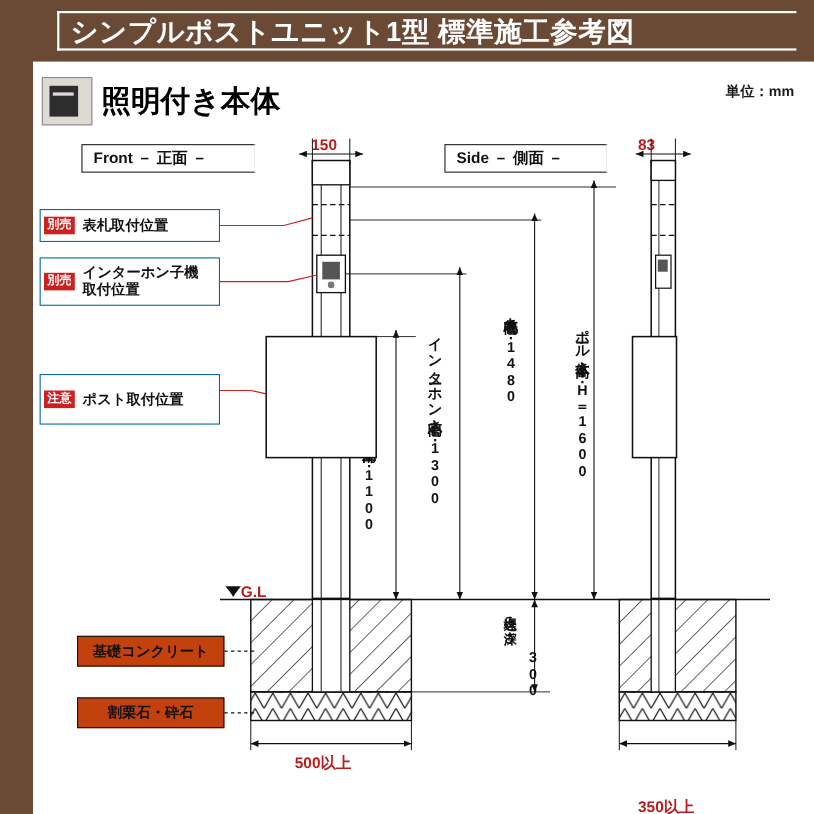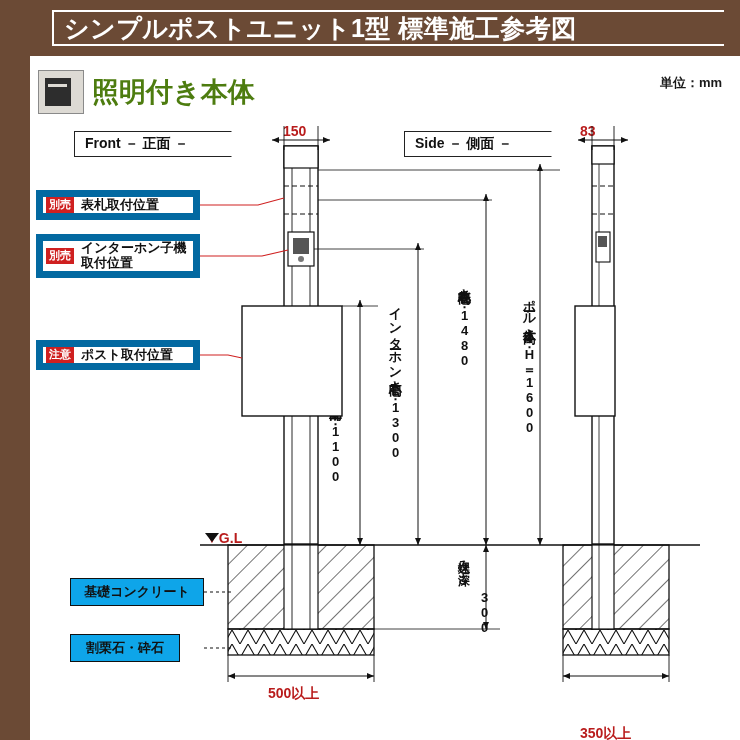--- a/index.html
+++ b/index.html
@@ -69,21 +69,21 @@
     position: absolute;
     left: 9px; top: 13px;
     width: 19px; height: 3px;
     background: #dddad4;
   }
   .subtitle {
     position: absolute;
     left: 92px; top: 74px;
     font-size: 27px;
     font-weight: bold;
-    color: #4d7c0f;
+    color: #000000;
   }
   .unit-note {
     position: absolute;
     right: 18px; top: 74px;
     font-size: 13px;
     font-weight: bold;
     color: #1a1a1a;
   }
   
   .banner {
@@ -118,21 +118,21 @@
     border-bottom: 13px solid transparent;
     border-left: 14px solid #222;
     z-index: -1;
   }
   .banner-front { left: 74px; top: 131px; width: 158px; }
   .banner-side  { left: 404px; top: 131px; width: 148px; padding-left: 36px; }
 
   
   .callout {
     position: absolute;
-    border: 7px solid #0369a1;
+    border: 1px solid #0369a1;
     background: #fff;
     box-sizing: border-box;
     display: flex;
     align-items: center;
   }
   .callout .tag {
     background: #cf2020;
     color: #fff;
     font-size: 11px;
     font-weight: bold;
@@ -144,38 +144,38 @@
   .callout .label {
     font-size: 13px;
     font-weight: bold;
     color: #111;
     padding-left: 4px;
     line-height: 1.15;
     white-space: pre-line;
   }
   .callout-plate   { left: 36px; top: 190px; width: 164px; height: 30px; }
   .callout-intercom{ left: 36px; top: 234px; width: 164px; height: 44px; }
-  .callout-post    { left: 36px; top: 340px; width: 164px; height: 30px; }
+  .callout-post    { left: 36px; top: 340px; width: 164px; height: 46px; }
   .callout-plain {
     position: absolute;
     border: 1px solid #111;
-    background: #0ea5e9;
+    background: #c2410c;
     box-sizing: border-box;
     display: flex;
     align-items: center;
     justify-content: center;
   }
   .callout-plain .label {
     font-size: 13px;
     font-weight: bold;
     color: #111;
     white-space: nowrap;
   }
   .callout-concrete { left: 70px; top: 578px; width: 134px; height: 28px; }
-  .callout-gravel   { left: 70px; top: 634px; width: 110px; height: 28px; }
+  .callout-gravel   { left: 70px; top: 634px; width: 134px; height: 28px; }
 
   
   .footer-note {
     position: absolute;
     right: 16px;
     bottom: 14px;
     font-size: 14px;
     font-weight: bold;
     color: #cf2020;
     white-space: nowrap;

